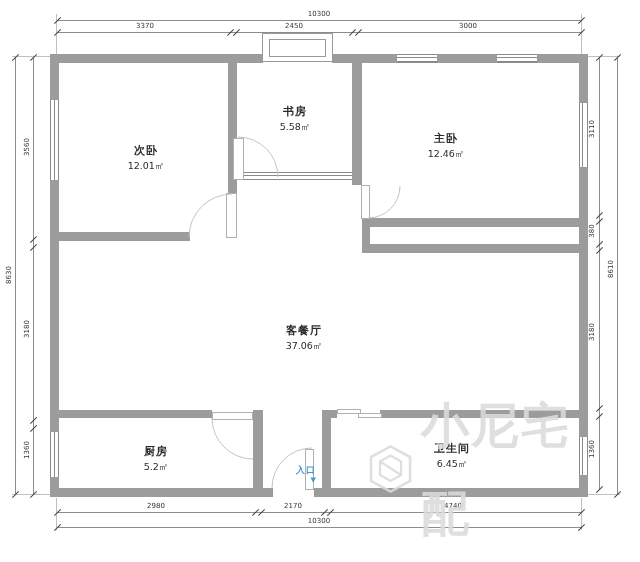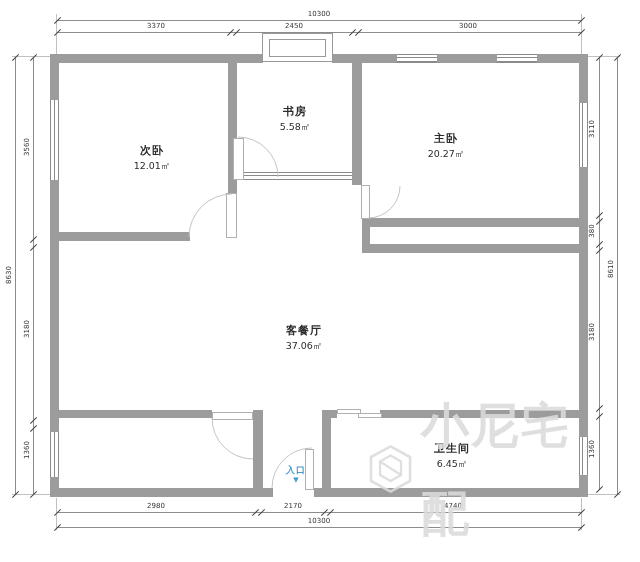--- a/index.html
+++ b/index.html
@@ -12,21 +12,21 @@
   .bay{position:absolute;background:#fff;border:1px solid #999;box-sizing:border-box;}
   .cover{position:absolute;background:#fff;}
   .dline{position:absolute;background:#8c8c8c;}
   .ext{position:absolute;background:#c0c0c0;}
   .tk{position:absolute;width:9px;height:1px;background:#444;transform:rotate(-45deg);transform-origin:center;}
   .dtx{position:absolute;font-size:7px;color:#333;text-align:center;white-space:nowrap;width:40px;}
   .dtx.v{width:30px;transform:rotate(-90deg);transform-origin:center;}
   .room{position:absolute;text-align:center;color:#2b2b2b;}
   .room .nm{font-size:11px;font-weight:bold;letter-spacing:1px;}
   .room .ar{font-size:9.5px;margin-top:2px;}
-  .entrance{position:absolute;text-align:center;color:#3f9ad1;font-weight:bold;}
+  .entrance{position:absolute;text-align:right;color:#3f9ad1;font-weight:bold;}
   .entrance .lb{font-size:9px;letter-spacing:1px;}
   .entrance .ar{font-size:7px;line-height:7px;}
   .wm{position:absolute;left:368px;top:428px;width:220px;height:82px;z-index:50;
       display:flex;align-items:center;color:rgba(219,219,219,0.88);pointer-events:none;}
   .wm .txt{font-size:48px;font-weight:bold;letter-spacing:2px;line-height:88px;}
   svg.arcs{position:absolute;left:0;top:0;z-index:5;pointer-events:none;}
 </style>
 </head>
 <body>
 
@@ -44,21 +44,21 @@
   <div class="ext" style="left:12px;top:56px;width:40px;height:1px"></div>
   <div class="ext" style="left:12px;top:494px;width:40px;height:1px"></div>
   <div class="ext" style="left:588px;top:56px;width:32px;height:1px"></div>
   <div class="ext" style="left:588px;top:494px;width:32px;height:1px"></div>
   <div class="ext" style="left:56px;top:14px;width:1px;height:42px"></div>
   <div class="ext" style="left:581px;top:14px;width:1px;height:42px"></div>
   <div class="ext" style="left:56px;top:498px;width:1px;height:32px"></div>
   <div class="ext" style="left:581px;top:498px;width:1px;height:32px"></div>
 
   <span class="dtx" style="left:299px;top:10px">10300</span>
-  <span class="dtx" style="left:136px;top:22px">3370</span>
+  <span class="dtx" style="left:125px;top:22px">3370</span>
   <span class="dtx" style="left:274px;top:22px">2450</span>
   <span class="dtx" style="left:448px;top:22px">3000</span>
   <span class="dtx" style="left:136px;top:502px">2980</span>
   <span class="dtx" style="left:273px;top:502px">2170</span>
   <span class="dtx" style="left:433px;top:502px">4740</span>
   <span class="dtx" style="left:299px;top:517px">10300</span>
   <span class="dtx v" style="left:-6px;top:271px">8630</span>
   <span class="dtx v" style="left:12px;top:143px">3560</span>
   <span class="dtx v" style="left:12px;top:325px">3180</span>
   <span class="dtx v" style="left:12px;top:446px">1360</span>
@@ -109,35 +109,39 @@
   <div class="leaf" style="left:305px;top:449px;width:9px;height:41px"></div>
 
   <svg class="arcs" width="640" height="562" viewBox="0 0 640 562">
     <path d="M 189 237 A 43 43 0 0 1 232 194" fill="none" stroke="#c4c4c4" stroke-width="1"></path>
     <path d="M 238 137 A 40 40 0 0 1 278 177" fill="none" stroke="#c4c4c4" stroke-width="1"></path>
     <path d="M 368 218 A 32 32 0 0 0 400 186" fill="none" stroke="#c4c4c4" stroke-width="1"></path>
     <path d="M 212 418 A 41 41 0 0 0 253 459" fill="none" stroke="#c4c4c4" stroke-width="1"></path>
     <path d="M 312 448 A 40 40 0 0 0 272 488" fill="none" stroke="#c4c4c4" stroke-width="1"></path>
   </svg>
 
-  <div class="room" style="left:102px;top:143px;width:100px">
+  <div class="room" style="left:96px;top:143px;width:100px">
     <div class="nm">次卧</div>
     <div class="ar">12.01㎡</div>
   </div>
   <div class="room" style="left:245px;top:104px;width:100px">
     <div class="nm">书房</div>
     <div class="ar">5.58㎡</div>
   </div>
   <div class="room" style="left:396px;top:131px;width:100px">
     <div class="nm">主卧</div>
-    <div class="ar">20.27㎡</div>
+    <div class="ar">12.46㎡</div>
   </div>
   <div class="room" style="left:254px;top:323px;width:100px">
     <div class="nm">客餐厅</div>
     <div class="ar">37.06㎡</div>
+  </div>
+  <div class="room" style="left:106px;top:444px;width:100px">
+    <div class="nm">厨房</div>
+    <div class="ar">5.2㎡</div>
   </div>
   <div class="room" style="left:402px;top:441px;width:100px">
     <div class="nm">卫生间</div>
     <div class="ar">6.45㎡</div>
   </div>
 
   <div class="entrance" style="left:276px;top:464px;width:40px">
     <div class="lb">入口</div>
     <div class="ar">▼</div>
   </div>

